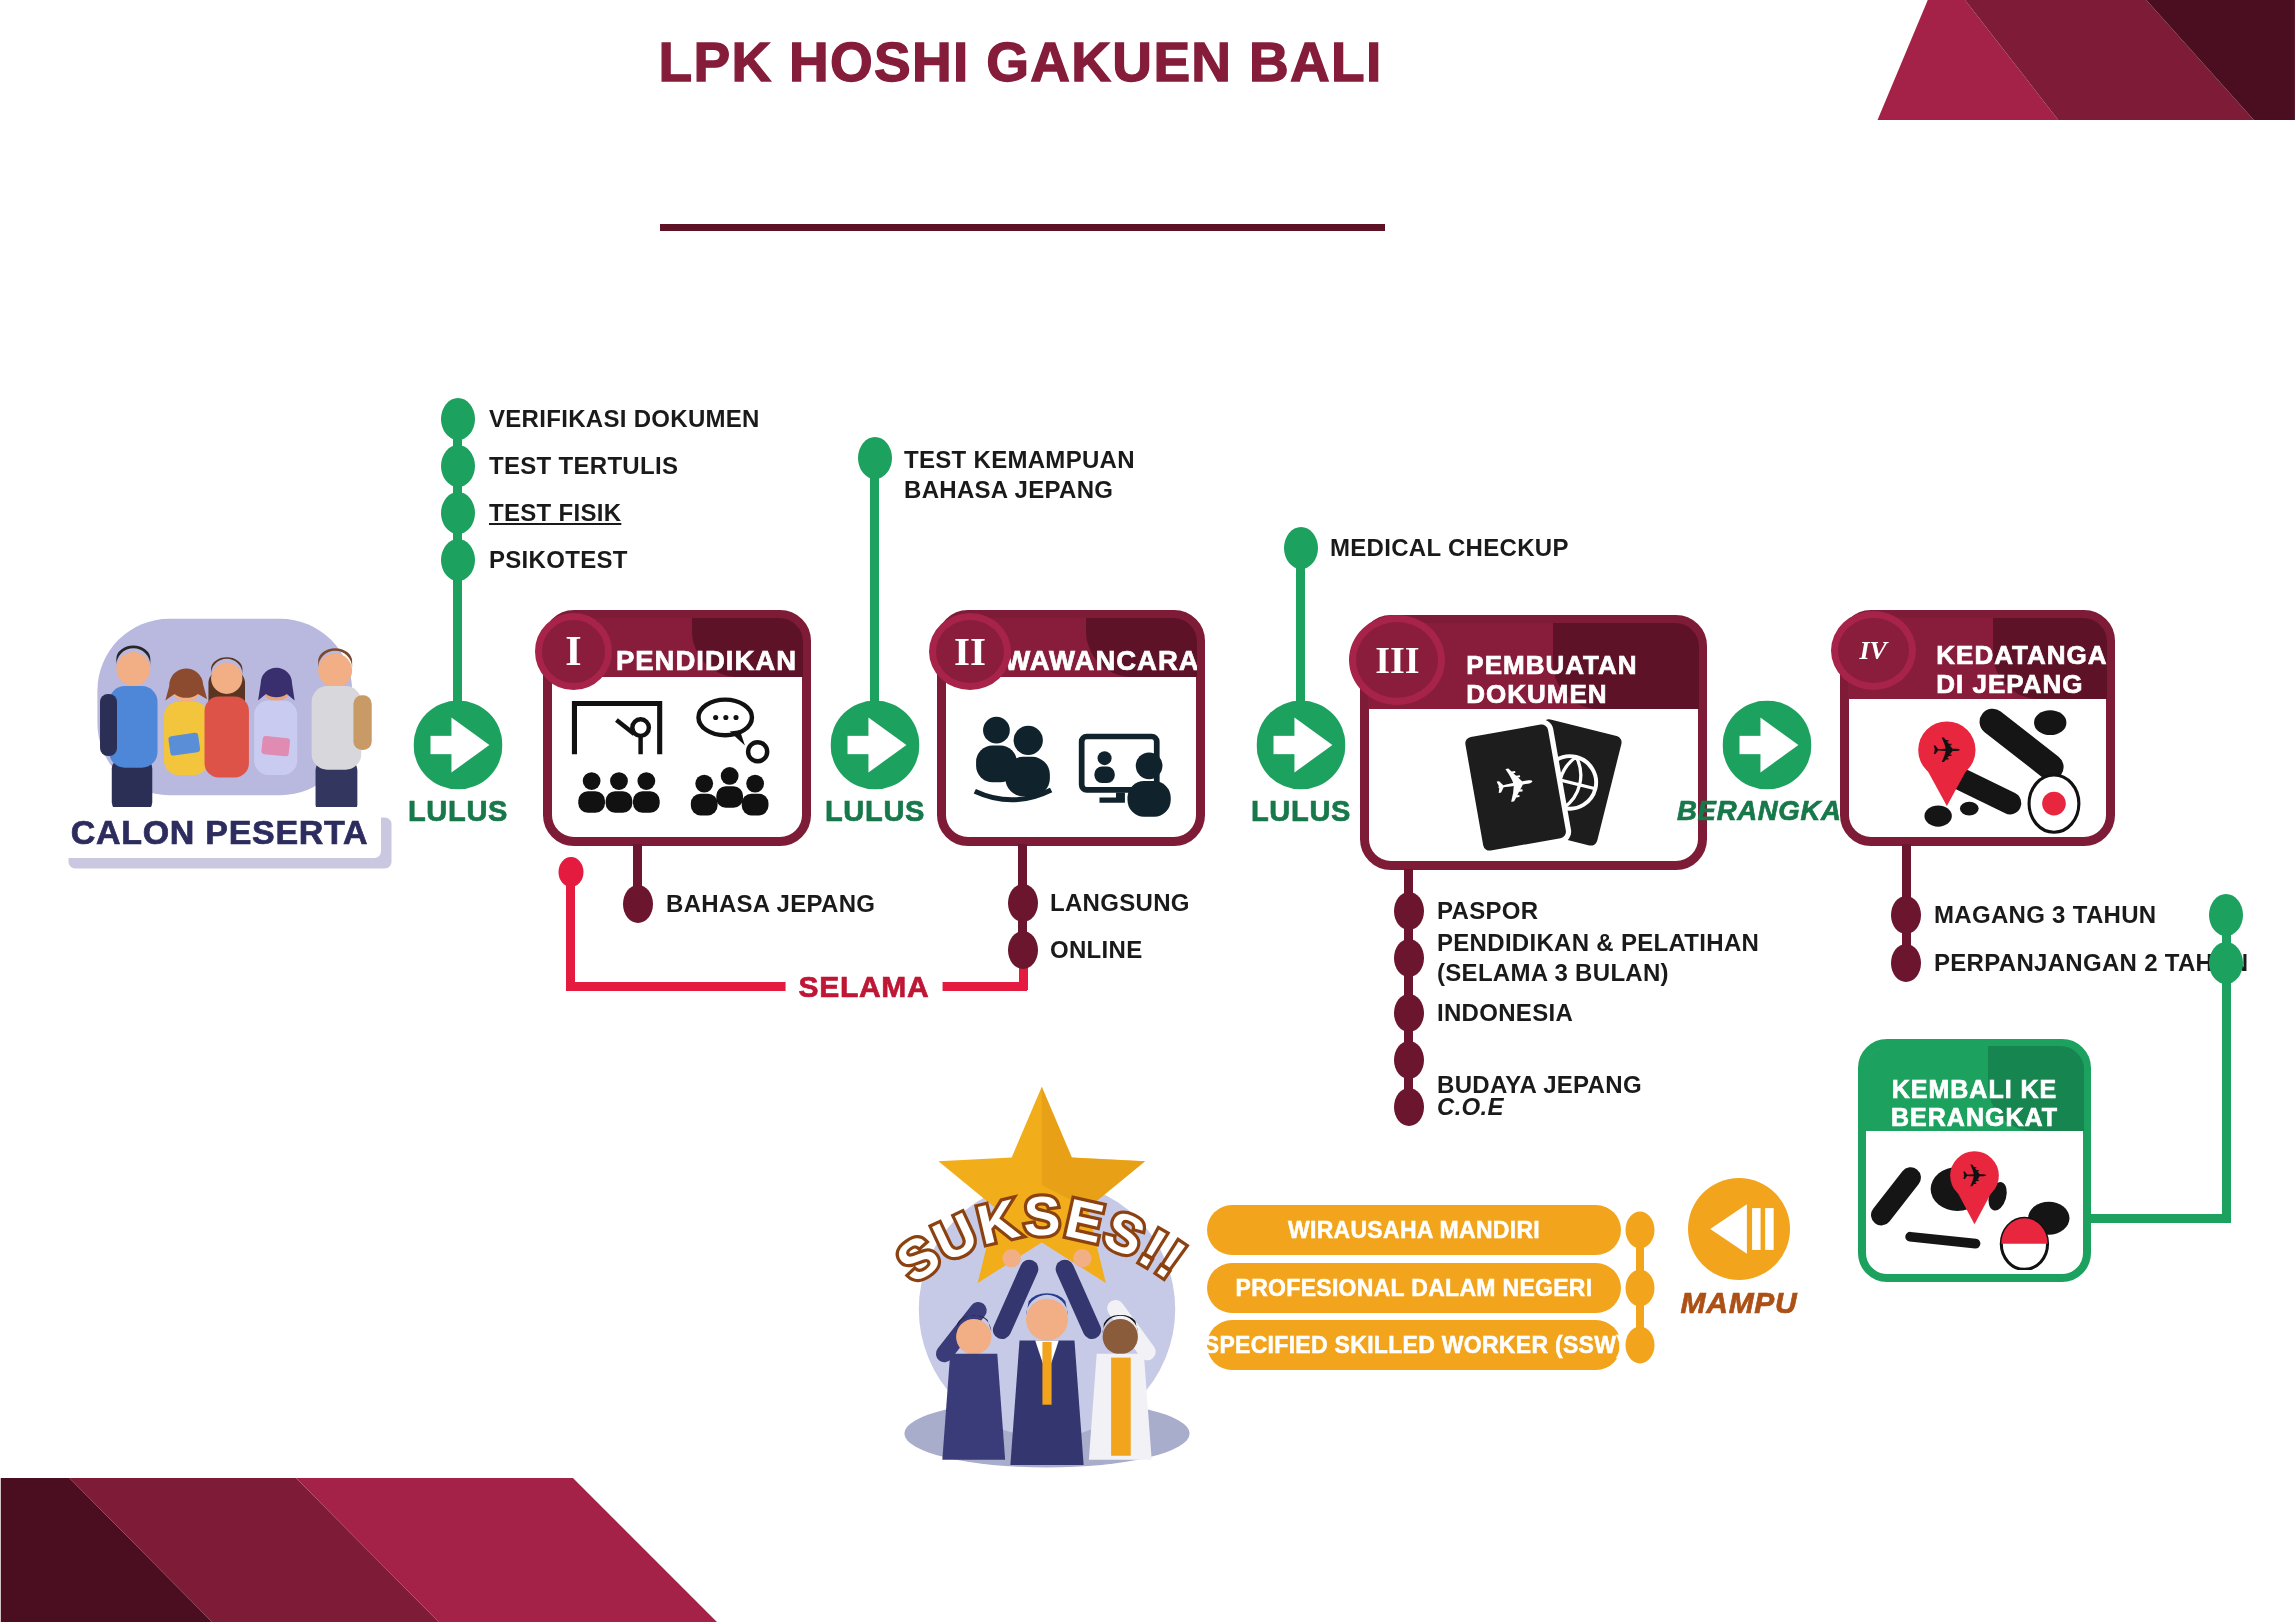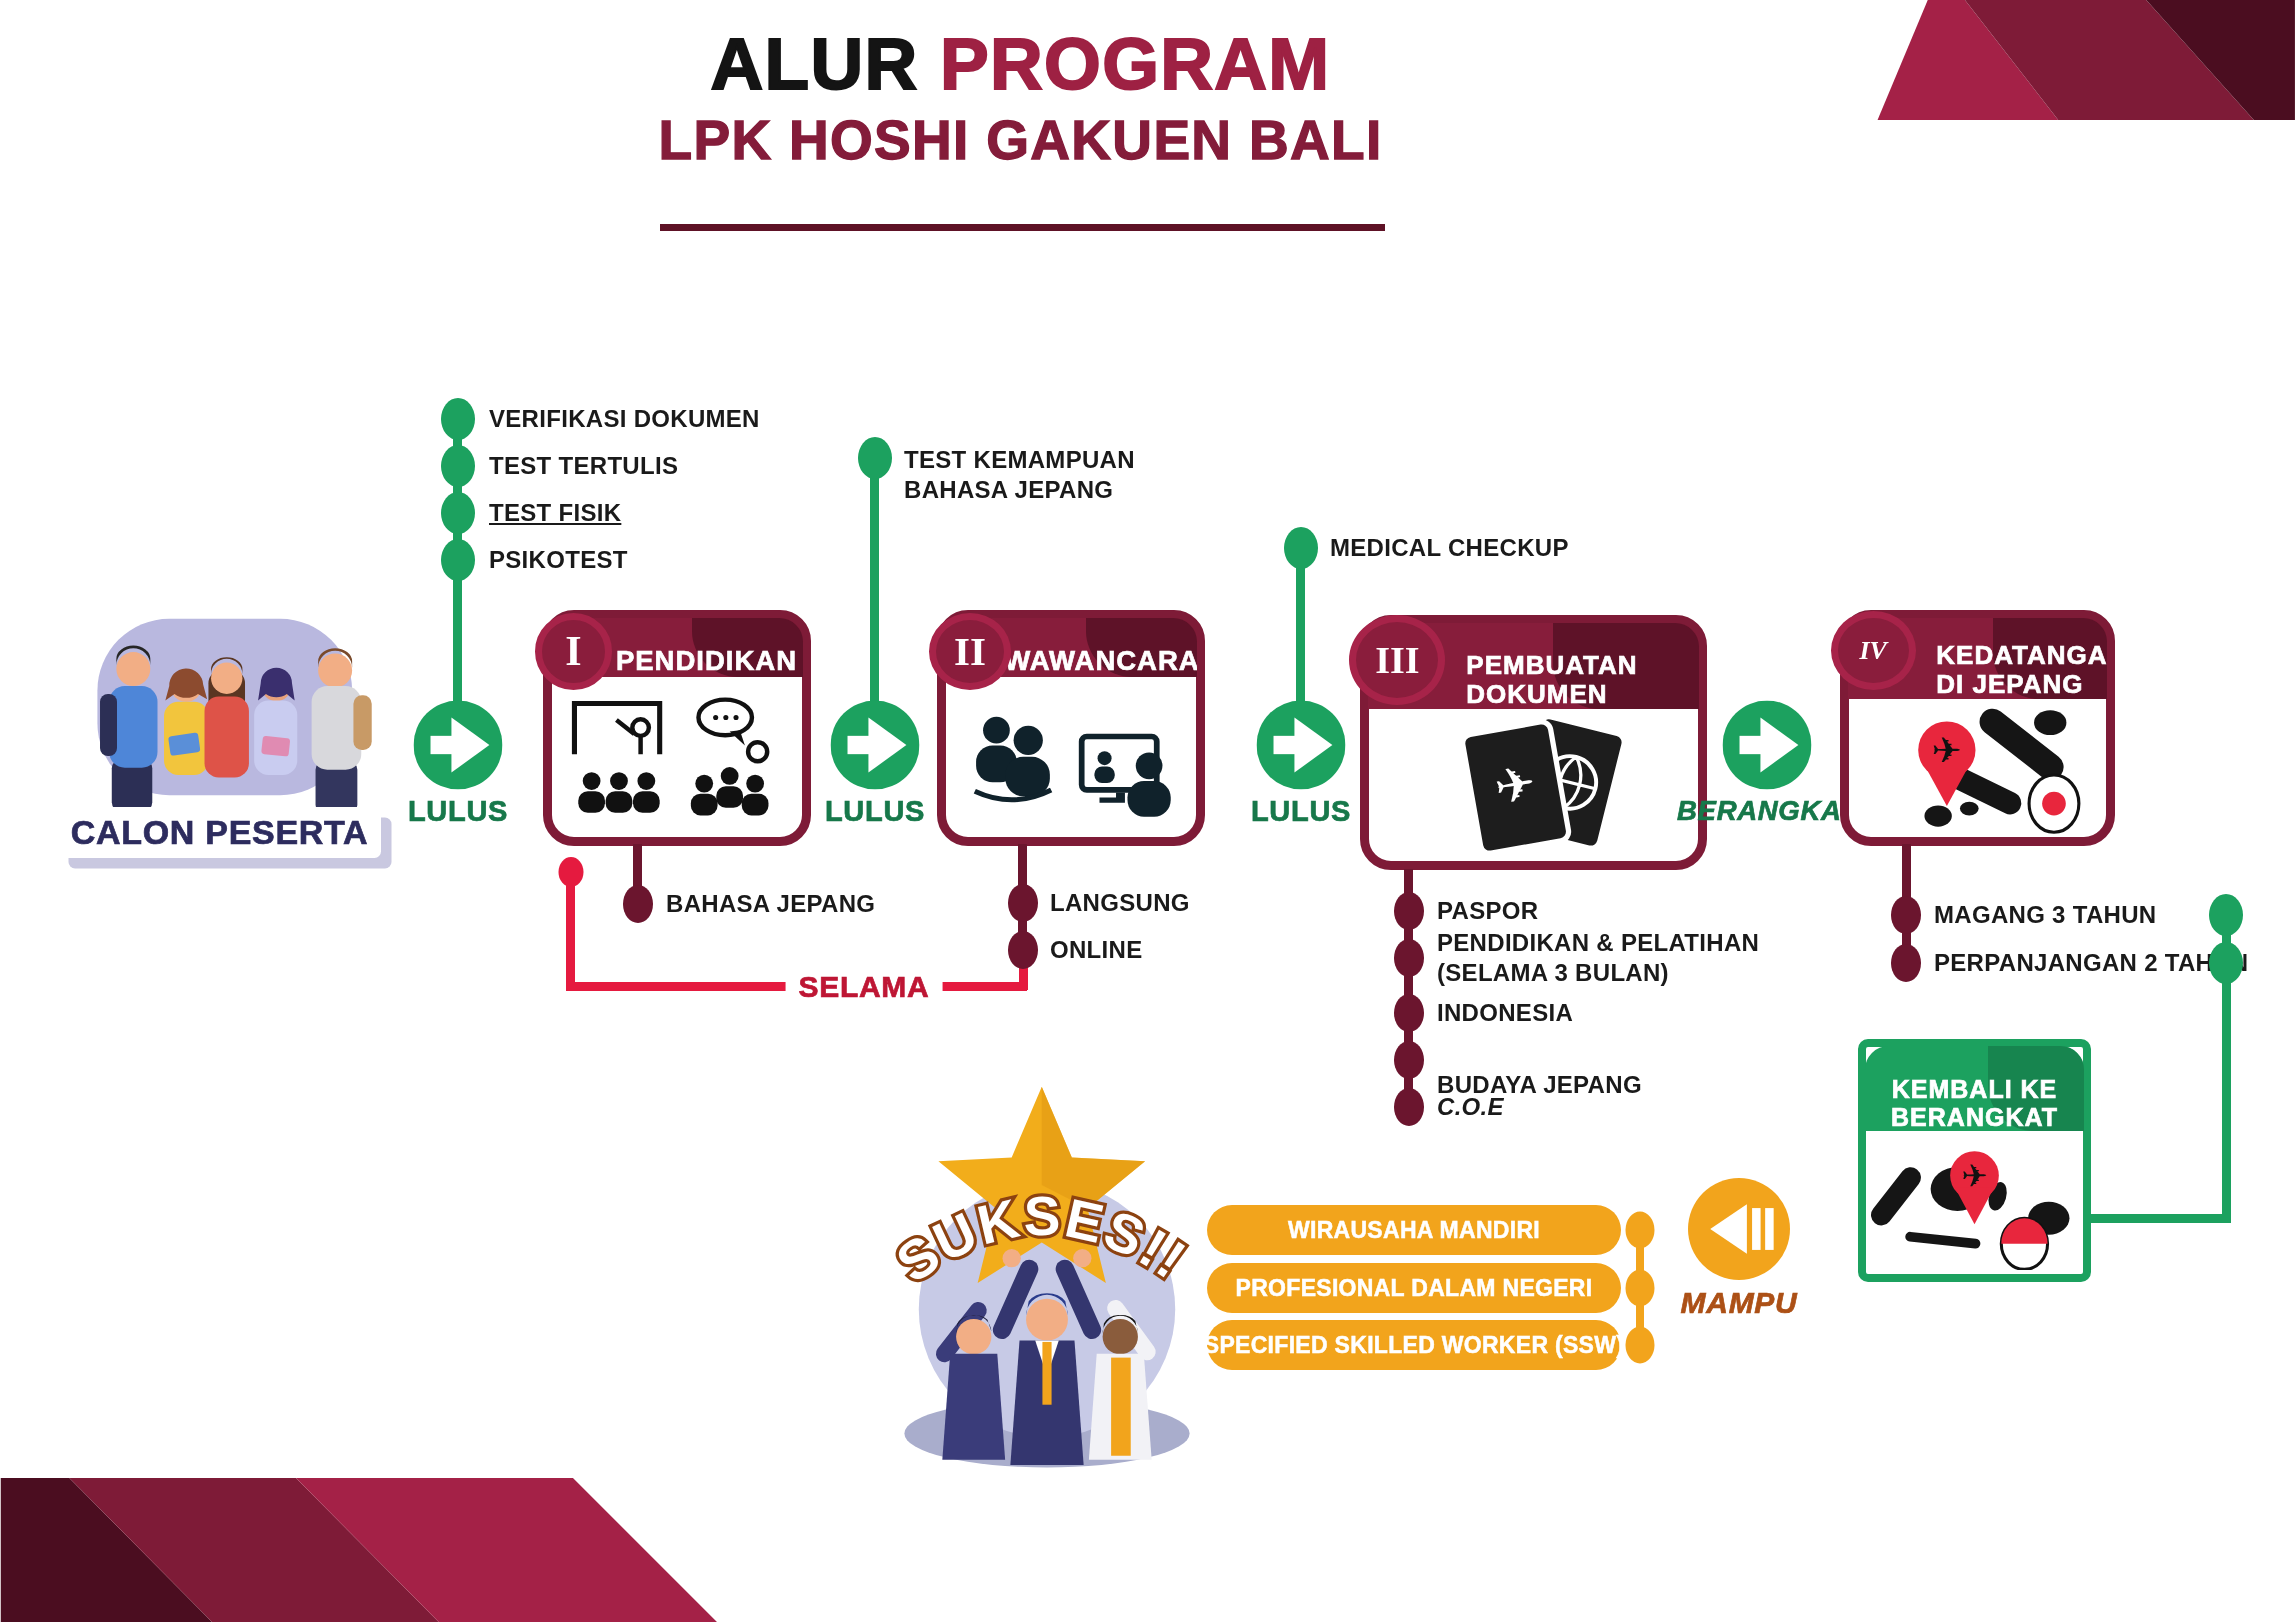--- a/index.html
+++ b/index.html
@@ -67,21 +67,21 @@
                border-radius:23.6px 23.6px 0 0;overflow:hidden;display:flex;align-items:flex-end;}
   .card-header .dk{position:absolute;right:0;top:0;width:44%;height:100%;
                    background:var(--maroon-dark);border-radius:0 0 0 46px;}
   .card-title{position:relative;z-index:2;width:100%;color:#fff;font-weight:bold;
               letter-spacing:1px;-webkit-text-stroke:0.7px #fff;}
   .badge{position:absolute;border-radius:50%;background:var(--badge-fill);
          border:7.9px solid var(--crimson);color:#fff;display:flex;align-items:center;
          justify-content:center;font-family:"Liberation Serif",serif;font-weight:bold;z-index:5;}
   .card-body{position:absolute;left:0;right:0;display:flex;align-items:center;justify-content:center;}
 
-  .card.greenc{border-color:var(--green);border-width:8.5px;border-radius:10px;}
+  .card.greenc{border-color:var(--green);border-width:8.5px;border-radius:29px;}
   .card.greenc .card-header{background:var(--green);}
   .card.greenc .card-header .dk{background:var(--green-dark);}
 
   
   .start-label{position:absolute;left:58px;top:807px;width:323px;height:51px;background:#fff;
                border-radius:6.5px;box-shadow:10.5px 10.5px 0 #C9C8E0;display:flex;align-items:center;
                justify-content:center;font-size:34px;font-weight:bold;color:var(--navy);
                letter-spacing:0.7px;-webkit-text-stroke:0.7px currentColor;}
 
   
@@ -103,24 +103,20 @@
     <polygon points="262,0 540,0 705,184 405,184" fill="#7E1B37"></polygon>
     <polygon points="540,0 768,0 768,184 705,184" fill="#4B0D20"></polygon>
   </svg>
   <svg class="abs" style="left:0;top:1478px;" width="720" height="145" viewBox="0 0 1100 222">
     <polygon points="0,0 105,0 325,222 0,222" fill="#4B0D20"></polygon>
     <polygon points="105,0 452,0 672,222 325,222" fill="#7E1B37"></polygon>
     <polygon points="452,0 876,0 1098,222 672,222" fill="#A42147"></polygon>
   </svg>
 
   <div class="title-wrap">
-    <div class="title-line">
-      <span class="title-black">ALUR</span>
-      <span class="title-accent">PROGRAM</span>
-    </div>
     <div class="subtitle">LPK HOSHI GAKUEN BALI</div>
   </div>
   <div class="title-rule"></div>
 
   <div class="vline g" style="left:453px;top:419px;height:287px;"></div>
   <div class="dot g" style="left:458px;top:419px;"></div>
   <div class="dot g" style="left:458px;top:466px;"></div>
   <div class="dot g" style="left:458px;top:513px;"></div>
   <div class="dot g" style="left:458px;top:560px;"></div>
   <div class="label" style="left:489px;top:419px;">VERIFIKASI DOKUMEN</div>

